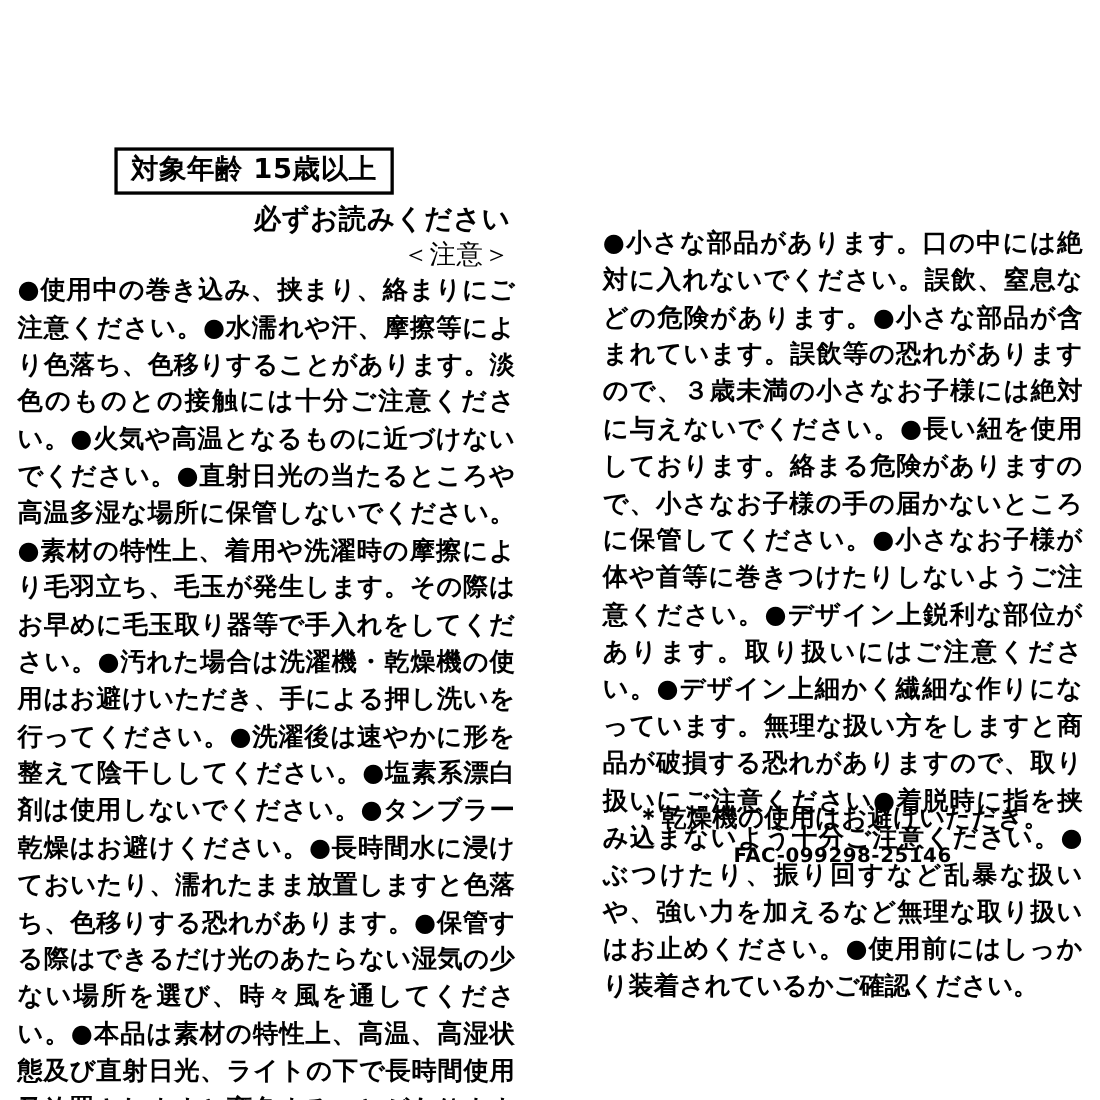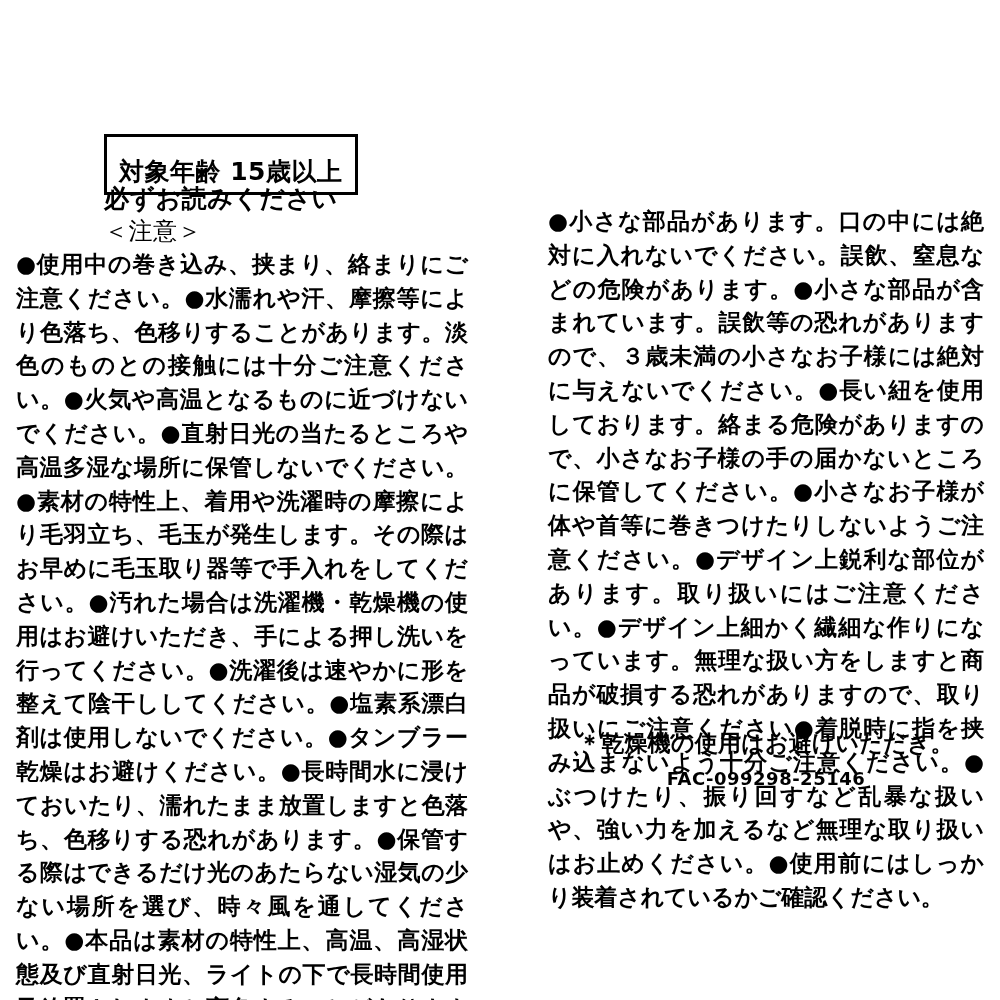--- a/index.html
+++ b/index.html
@@ -18,33 +18,33 @@
     position: relative;
     width: 1000px;
     height: 1000px;
     box-sizing: border-box;
   }
   .age-box {
     position: absolute;
     left: 104px;
     top: 134px;
     border: 3px solid #000;
-    padding: 21px 12px 5px 12px;
+    padding: 3px 12px 5px 12px;
     font-size: 25px;
     font-weight: bold;
     letter-spacing: 0.5px;
     line-height: 1.15;
     white-space: nowrap;
   }
   .heading-block {
     position: absolute;
     left: 104px;
     top: 182px;
     width: 360px;
-    text-align: left;
+    text-align: right;
   }
   .heading-main {
     font-size: 25px;
     font-weight: bold;
     letter-spacing: 0.5px;
     line-height: 1.35;
   }
   .heading-sub {
     font-size: 24px;
     font-weight: normal;

